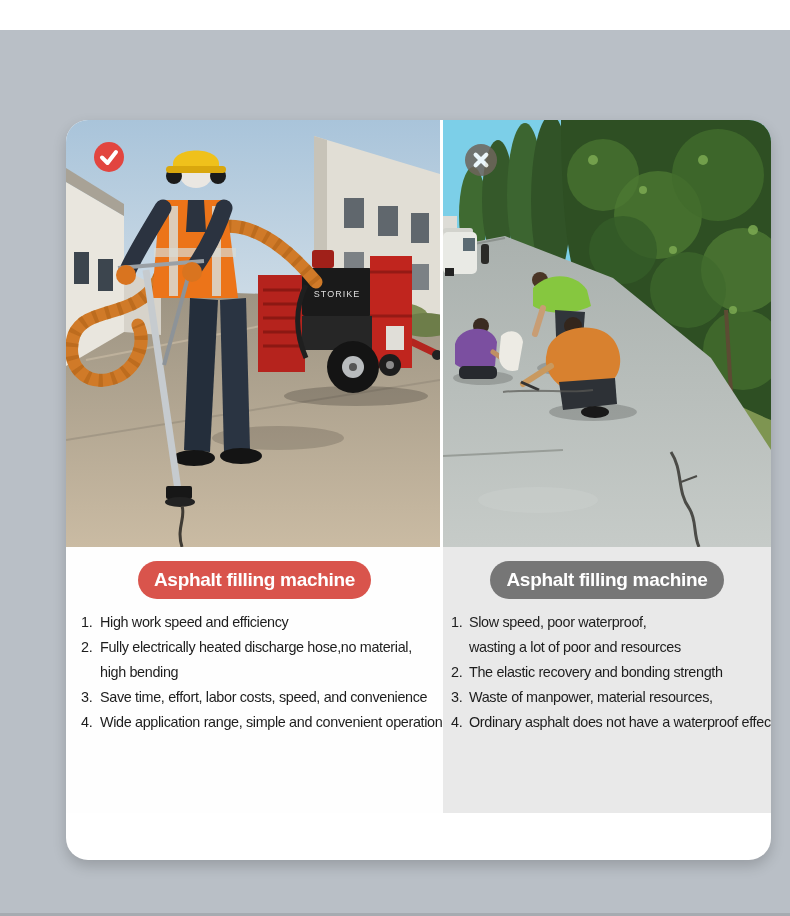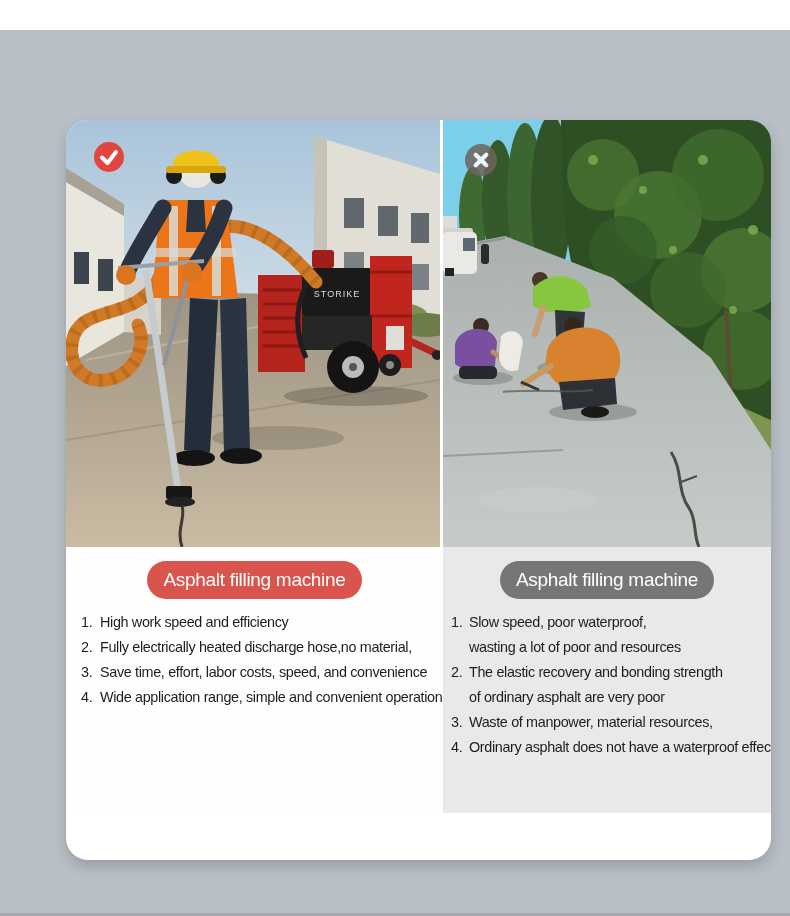--- a/index.html
+++ b/index.html
@@ -16,21 +16,21 @@
   .photos svg{display:block;width:100%;height:100%;}
   .status{position:absolute;border-radius:50%;display:flex;align-items:center;justify-content:center;}
   .status svg{width:100%;height:100%;}
   .status.check{left:28px;top:22px;width:30px;height:30px;}
   .status.cross{left:399px;top:24px;width:32px;height:32px;opacity:0.85;}
   .panels{display:flex;height:266px;}
   .panel{height:266px;overflow:hidden;}
   .panel-left{width:377px;background:#fefefe;}
   .panel-right{width:328px;background:#e9e9e9;}
   .badge{margin:14px auto 0;width:max-content;max-width:330px;padding:0 16px;height:38px;
-         line-height:38px;border-radius:19px;color:#ffffff;font-weight:normal;font-size:19px;
+         line-height:38px;border-radius:19px;color:#ffffff;font-weight:bold;font-size:19px;
          letter-spacing:-0.3px;text-align:center;}
   .list{margin-top:11px;padding-left:15px;color:#1d1d1d;font-size:14.4px;letter-spacing:-0.35px;}
   .panel-right .list{padding-left:8px;}
   .row{display:flex;white-space:nowrap;line-height:25px;height:25px;}
   .num{flex:0 0 19px;}
   .panel-right .num{flex:0 0 18px;}
 </style>
 </head>
 <body>
 
@@ -240,20 +240,24 @@
         <div class="list">
           <div class="row">
               <span class="num">1.</span>
               <span class="txt">High work speed and efficiency</span>
             </div>
           <div class="row">
               <span class="num">2.</span>
               <span class="txt">Fully electrically heated discharge hose,no material,</span>
             </div>
           <div class="row">
+              <span class="num"></span>
+              <span class="txt">high bending</span>
+            </div>
+          <div class="row">
               <span class="num">3.</span>
               <span class="txt">Save time, effort, labor costs, speed, and convenience</span>
             </div>
           <div class="row">
               <span class="num">4.</span>
               <span class="txt">Wide application range, simple and convenient operation</span>
             </div>
         </div>
       </div>
 
@@ -266,24 +270,20 @@
             </div>
           <div class="row">
               <span class="num"></span>
               <span class="txt">wasting a lot of poor and resources</span>
             </div>
           <div class="row">
               <span class="num">2.</span>
               <span class="txt">The elastic recovery and bonding strength</span>
             </div>
           <div class="row">
-              <span class="num"></span>
-              <span class="txt">of ordinary asphalt are very poor</span>
-            </div>
-          <div class="row">
               <span class="num">3.</span>
               <span class="txt">Waste of manpower, material resources,</span>
             </div>
           <div class="row">
               <span class="num">4.</span>
               <span class="txt">Ordinary asphalt does not have a waterproof effect</span>
             </div>
         </div>
       </div>
     </div>

